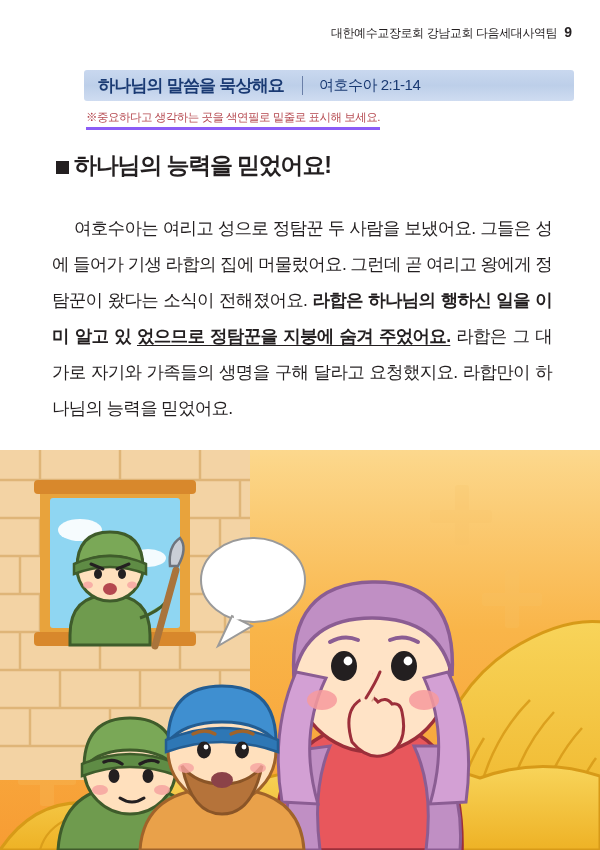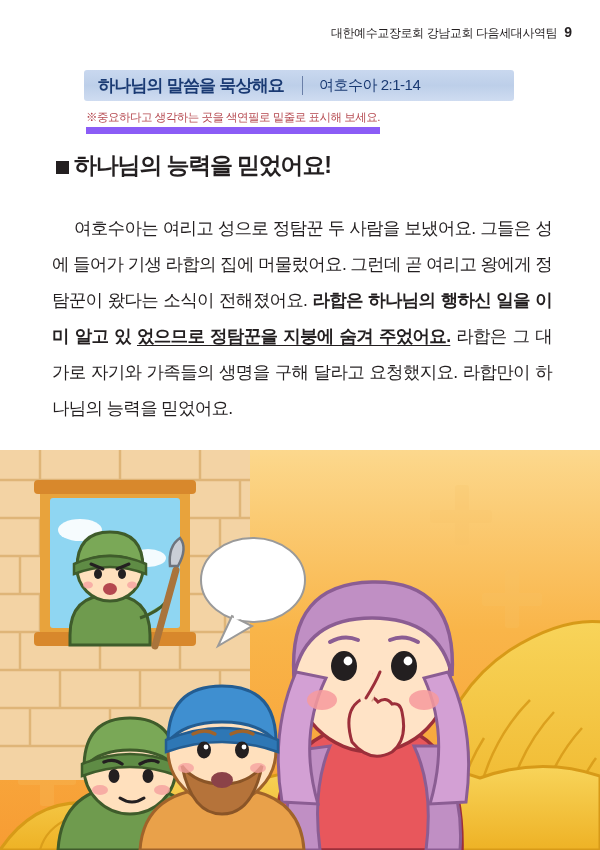--- a/index.html
+++ b/index.html
@@ -42,21 +42,21 @@
     font-size: 14px;
     font-weight: bold;
     color: #231f20;
   }
 
   
   .title-bar {
     position: absolute;
     top: 70px;
     left: 84px;
-    width: 430px;
+    width: 490px;
     height: 31px;
     background: linear-gradient(to bottom, #c9d8ef 0%, #bdcfe9 50%, #cfdcf1 100%);
     border-radius: 3px;
     display: flex;
     align-items: center;
     box-sizing: border-box;
     padding: 0 14px;
   }
   .title-main {
     font-size: 17px;
@@ -80,21 +80,21 @@
   }
 
   
   .note-line {
     position: absolute;
     top: 110px;
     left: 86px;
     font-size: 11.5px;
     color: #b5484f;
     letter-spacing: -0.5px;
-    border-bottom: 7px solid #8b5cf6;
+    border-bottom: 3px solid #8b5cf6;
     padding-bottom: 2px;
     white-space: nowrap;
   }
 
   
   .section-heading {
     position: absolute;
     top: 150px;
     left: 56px;
     display: flex;

